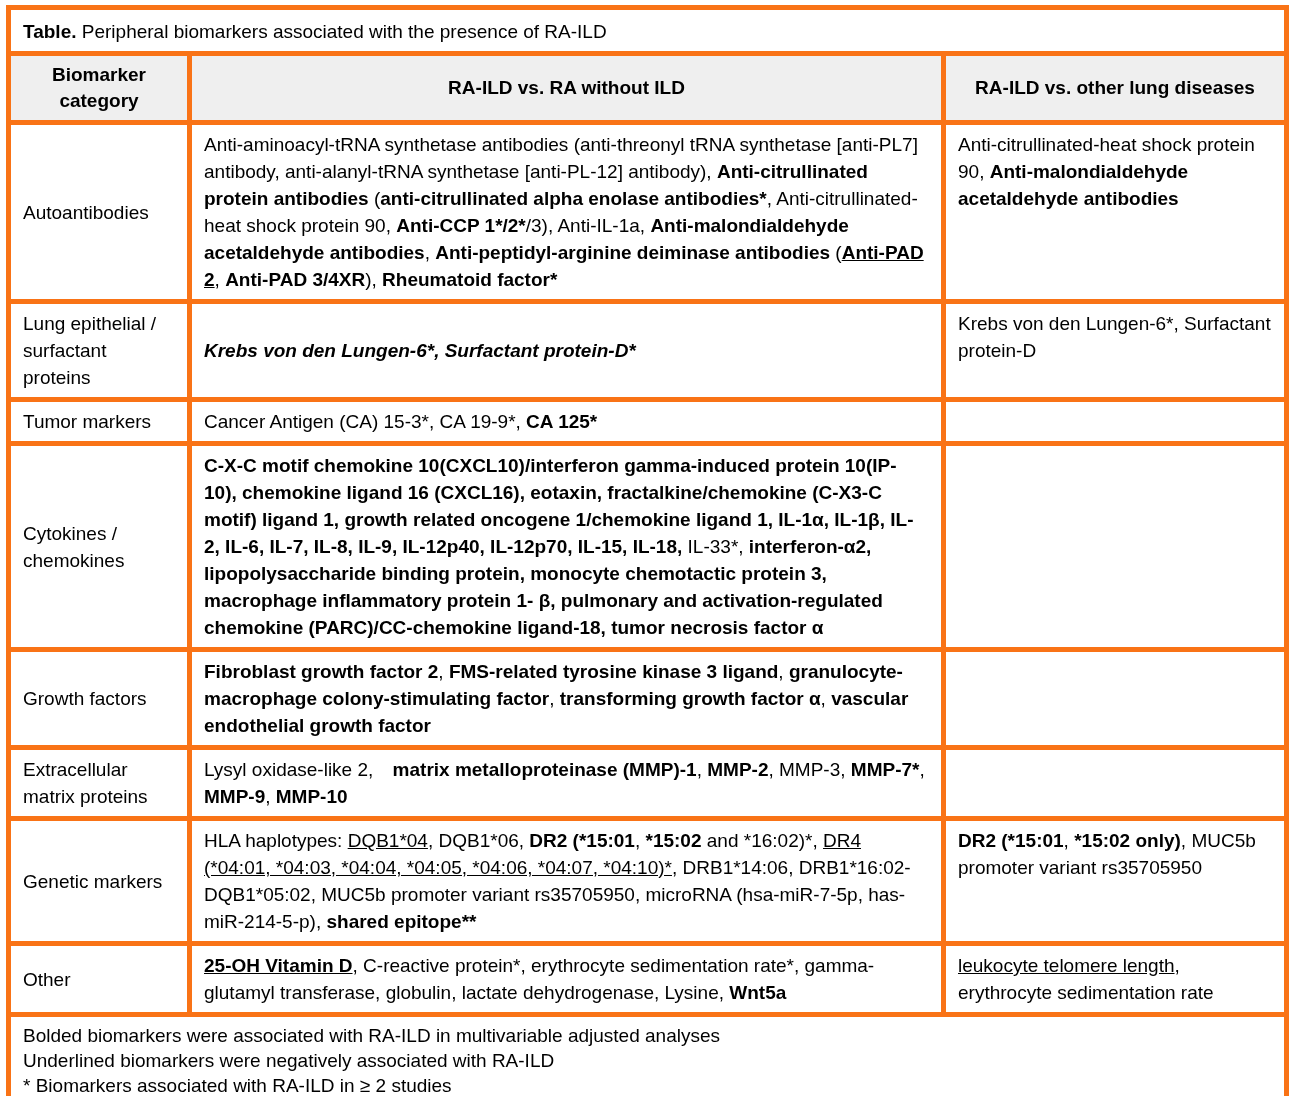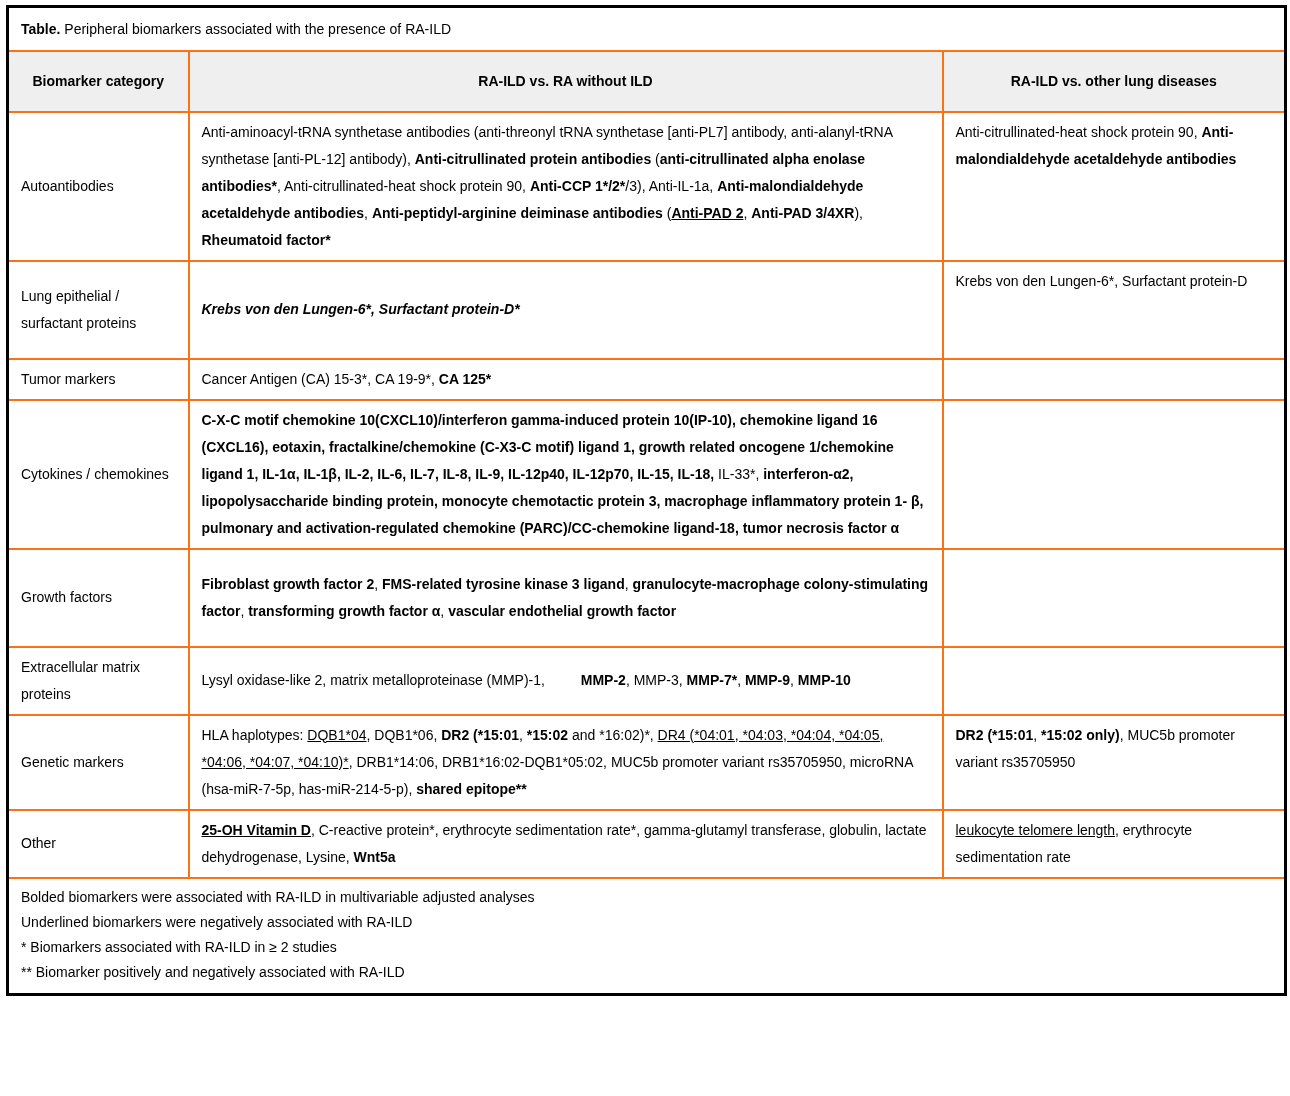--- a/index.html
+++ b/index.html
@@ -15,23 +15,23 @@
     left: 6px; top: 5px;
     width: 1278px;
   }
   table.biomarker-table {
     border-collapse: collapse;
     table-layout: fixed;
     width: 100%;
     border: 3px solid #000;
   }
   td {
-    border: 2px solid #f97316;
+    border: 5px solid #f97316;
     padding: 6px 12px;
-    font-size: 14px;
+    font-size: 19px;
     line-height: 27px;
     vertical-align: top;
     overflow: hidden;
   }
   tr.title-row td {
     height: 44px;
     padding-top: 8px;
     vertical-align: top;
   }
   tr.head-row td {
@@ -103,21 +103,21 @@
     </tr>
 
     <tr class="r-growth">
       <td class="cat">Growth factors</td>
       <td class="mid"><span style="font-weight: bold;">Fibroblast growth factor 2</span><span>, </span><span style="font-weight: bold;">FMS-related tyrosine kinase 3 ligand</span><span>, </span><span style="font-weight: bold;">granulocyte-macrophage colony-stimulating factor</span><span>, </span><span style="font-weight: bold;">transforming growth factor α</span><span>, </span><span style="font-weight: bold;">vascular endothelial growth factor</span></td>
       <td class="oth"></td>
     </tr>
 
     <tr class="r-extra">
       <td class="cat">Extracellular matrix proteins</td>
-      <td class="mid"><span>Lysyl oxidase-like 2, </span><span style="font-weight: normal;">matrix metalloproteinase (MMP)-1</span><span>, </span><span style="font-weight: bold; margin-left: 32px;">MMP-2</span><span>, MMP-3, </span><span style="font-weight: bold;">MMP-7*</span><span>, </span><span style="font-weight: bold;">MMP-9</span><span>, </span><span style="font-weight: bold;">MMP-10</span></td>
+      <td class="mid"><span>Lysyl oxidase-like 2, </span><span style="font-weight: bold; margin-left: 14px;">matrix metalloproteinase (MMP)-1</span><span>, </span><span style="font-weight: bold;">MMP-2</span><span>, MMP-3, </span><span style="font-weight: bold;">MMP-7*</span><span>, </span><span style="font-weight: bold;">MMP-9</span><span>, </span><span style="font-weight: bold;">MMP-10</span></td>
       <td class="oth"></td>
     </tr>
 
     <tr class="r-genetic">
       <td class="cat">Genetic markers</td>
       <td class="mid"><span>HLA haplotypes: </span><span style="text-decoration: underline;">DQB1*04</span><span>, DQB1*06, </span><span style="font-weight: bold;">DR2 (*15:01</span><span>, </span><span style="font-weight: bold;">*15:02</span><span> and *16:02)*, </span><span style="text-decoration: underline;">DR4 (*04:01, *04:03, *04:04, *04:05, *04:06, *04:07, *04:10)*</span><span>, DRB1*14:06, DRB1*16:02-DQB1*05:02, MUC5b promoter variant rs35705950, microRNA (hsa-miR-7-5p, has-miR-214-5-p), </span><span style="font-weight: bold;">shared epitope**</span></td>
       <td class="oth"><span style="font-weight: bold;">DR2 (*15:01</span><span>, </span><span style="font-weight: bold;">*15:02 only)</span><span>, MUC5b promoter variant rs35705950</span></td>
     </tr>
 
     <tr class="r-other">

